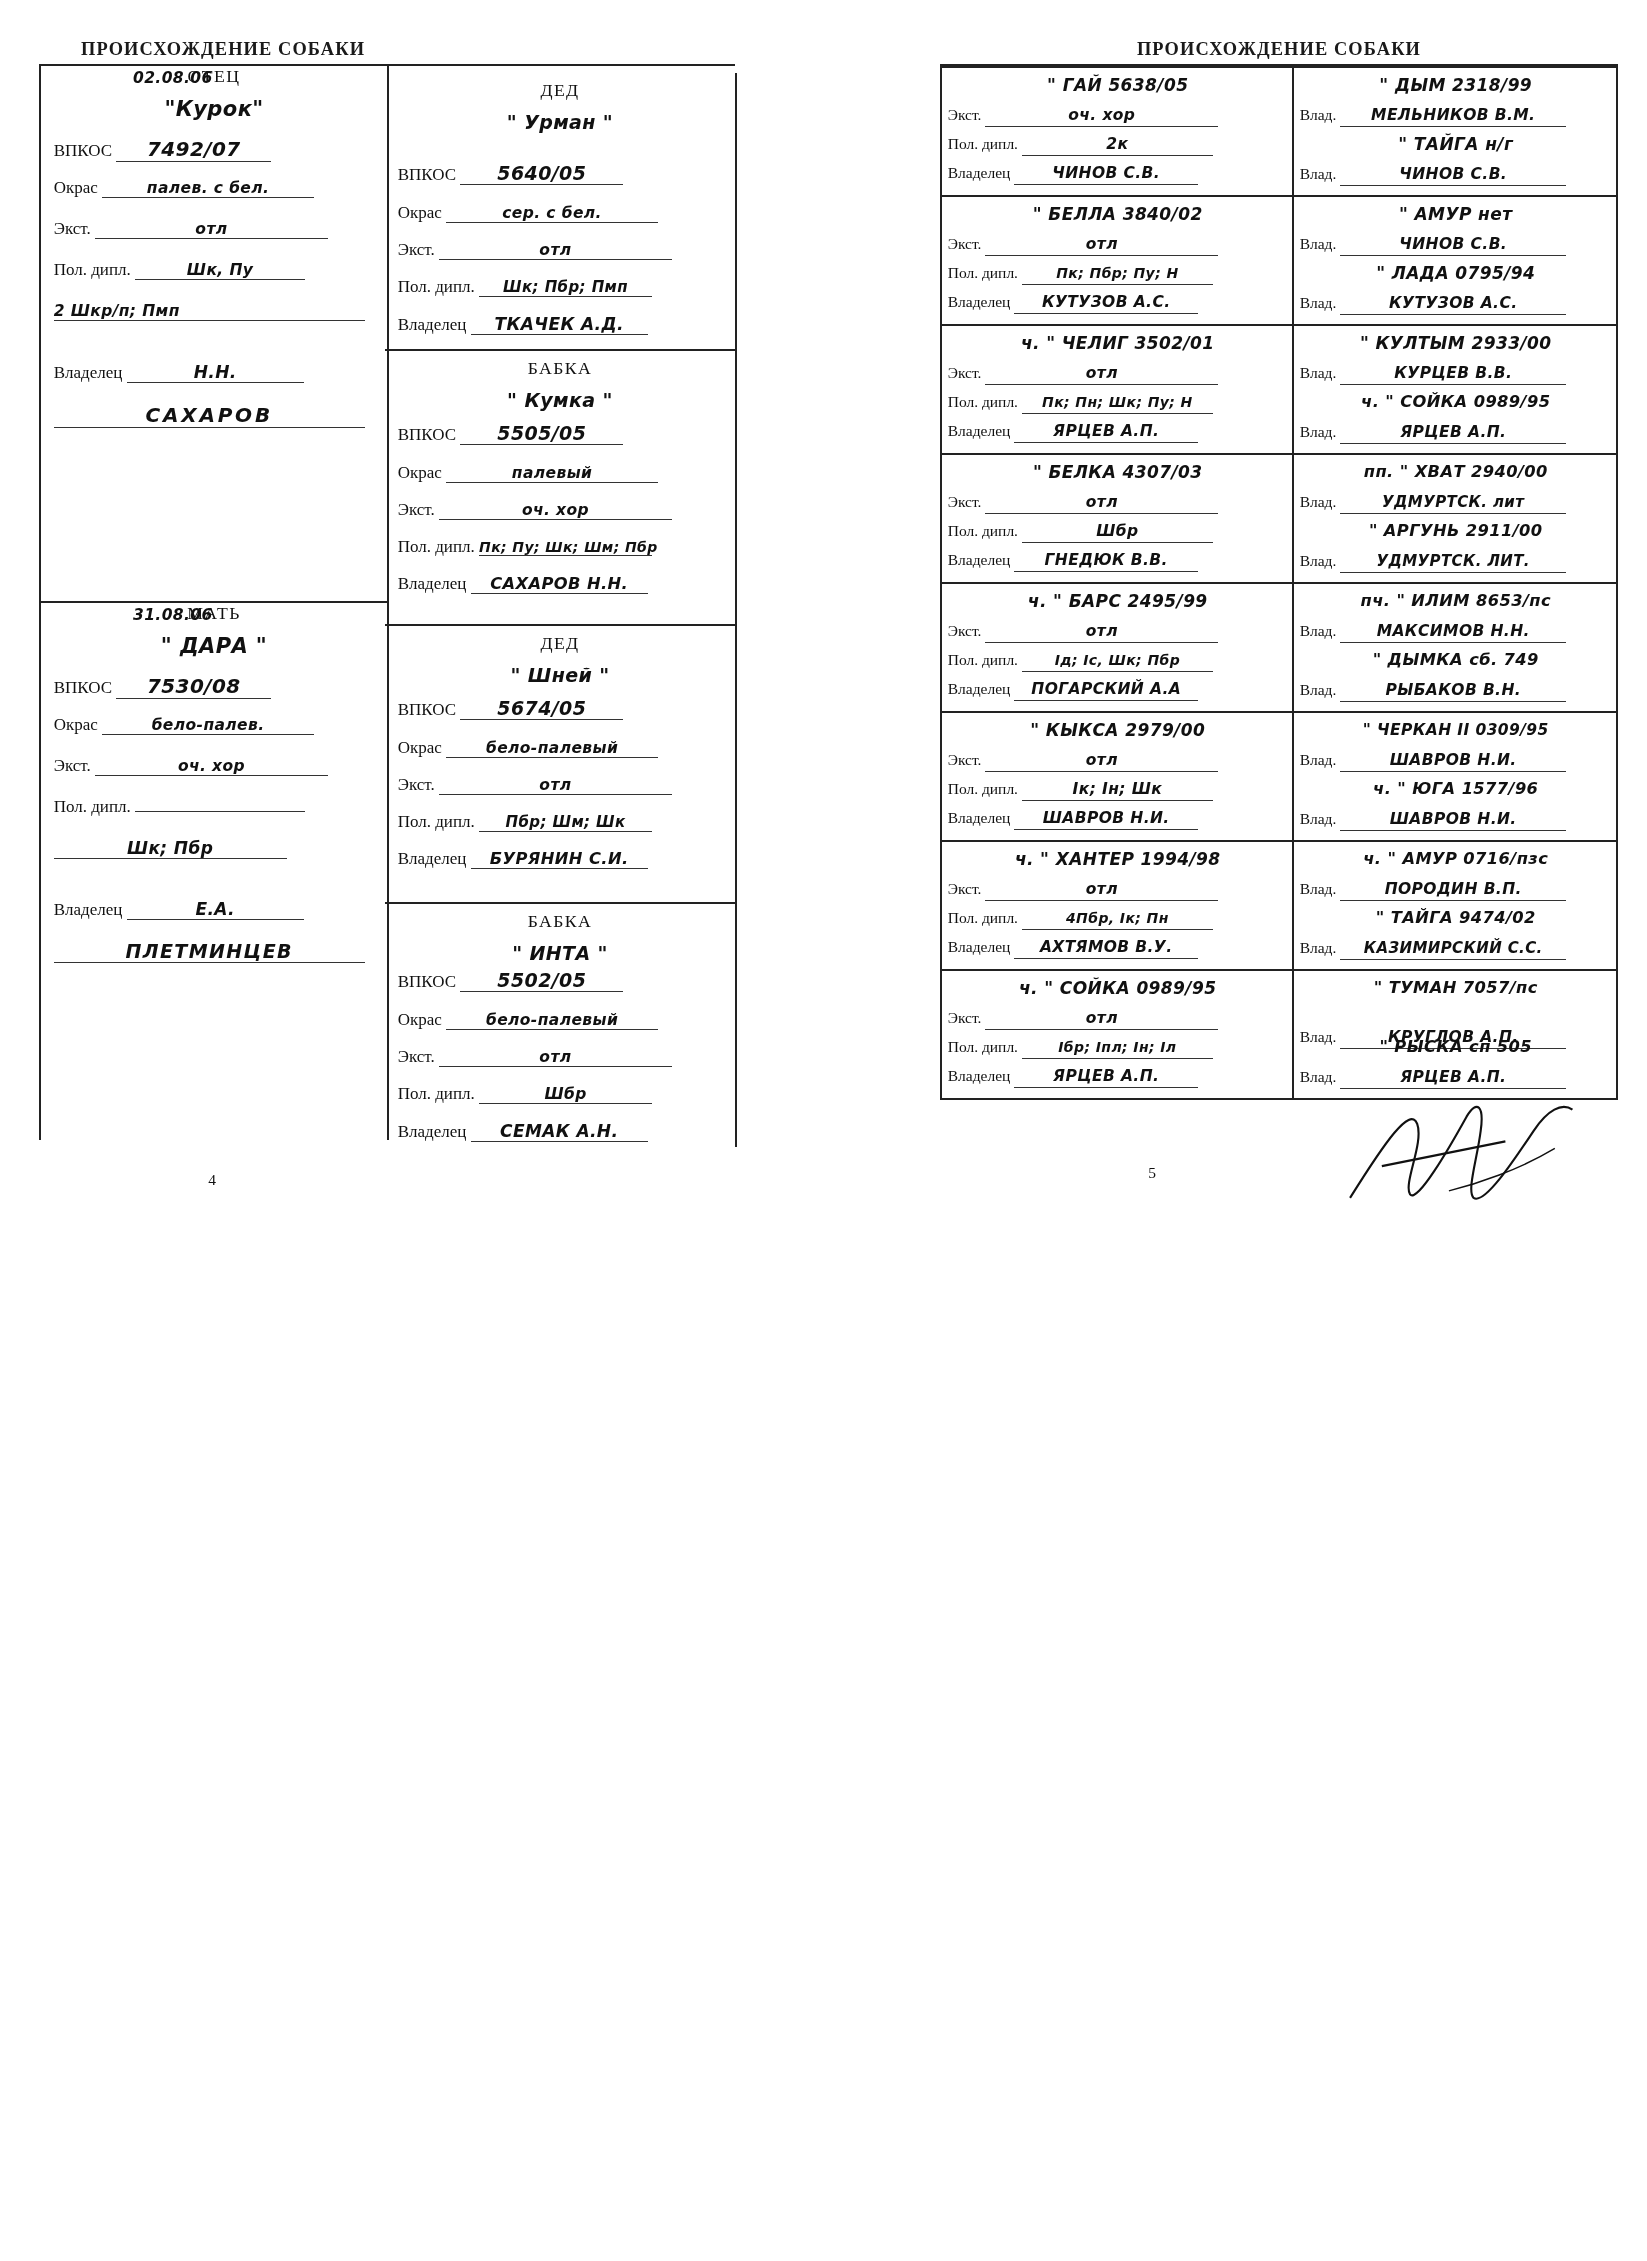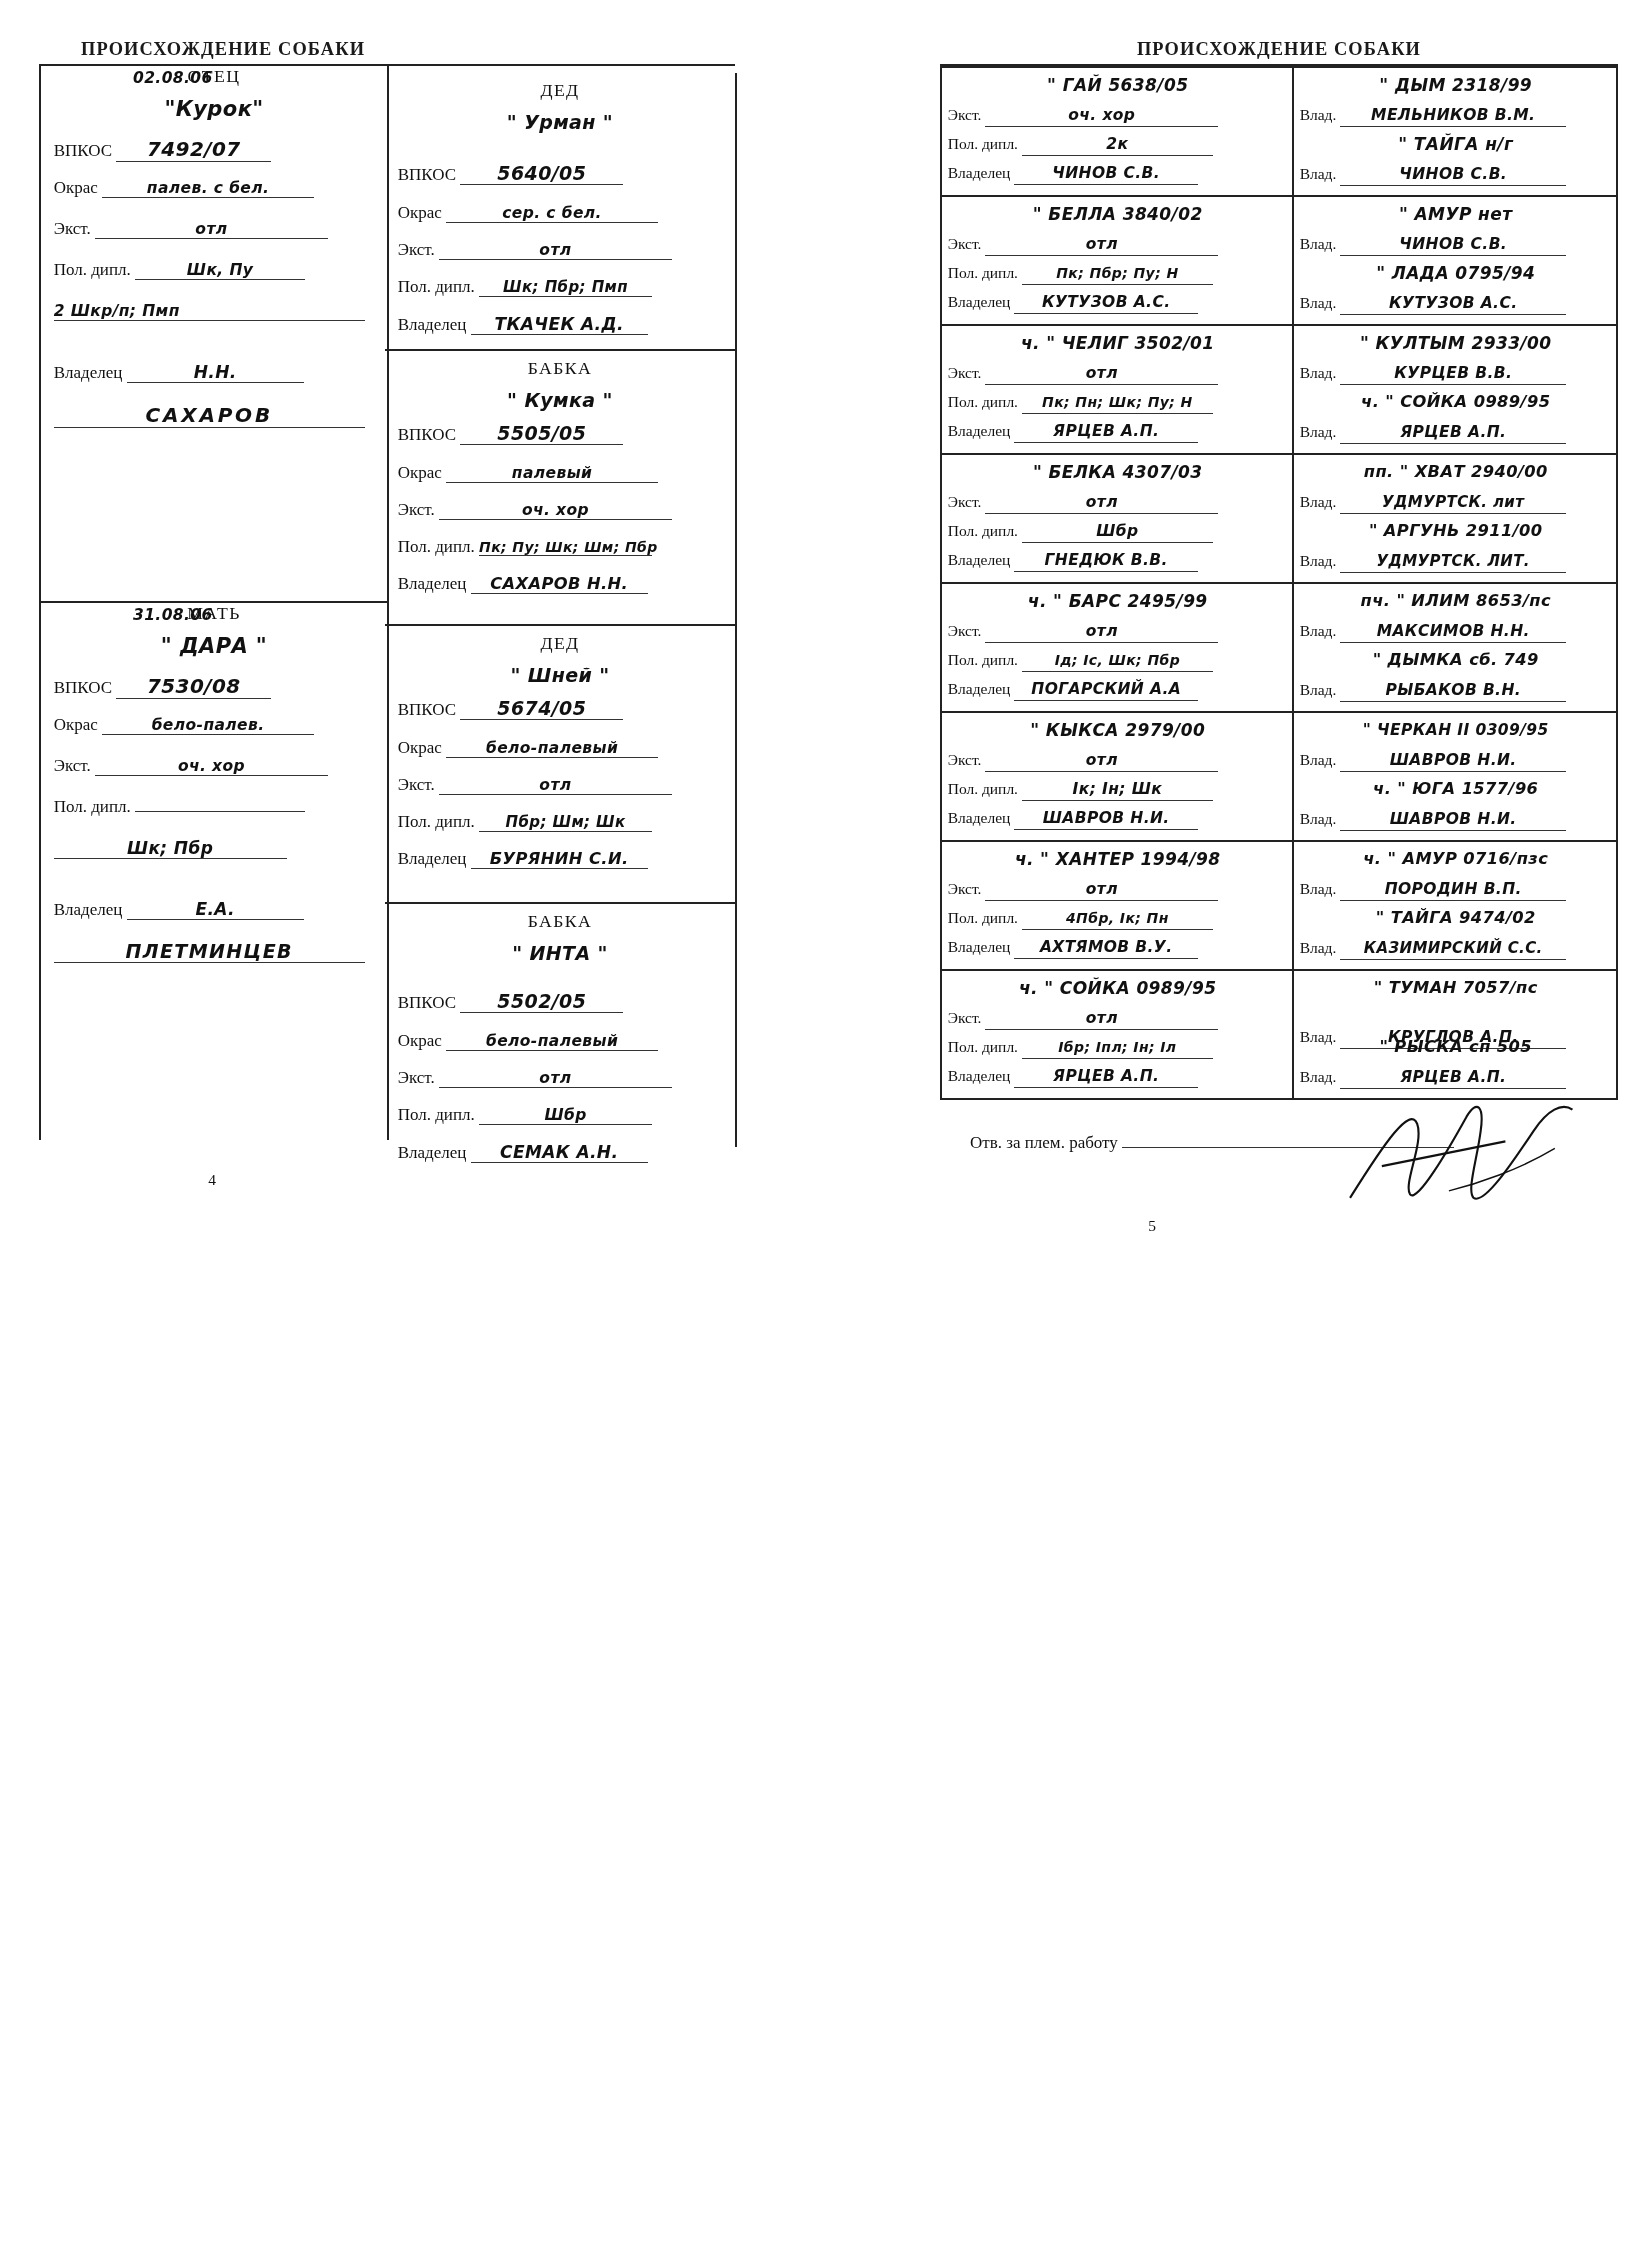--- a/index.html
+++ b/index.html
@@ -351,21 +351,21 @@
           <div class="row" style="height:37px;">
             <span class="lbl prn">Владелец</span>
             <span class="val hw" style="width:177px;font-size:16.3px;">БУРЯНИН С.И.</span>
           </div>
         </div>
         <div class="sep"></div>
 
         <div style="height:266px;position:relative;box-sizing:border-box;">
           <div class="cap prn" style="margin-top:7px;">БАБКА</div>
           <div class="namecell hw" style="font-size:19px;">" ИНТА "</div>
-          <div class="row" style="margin-top:26px;">
+          <div class="row" style="margin-top:5px;">
             <span class="lbl prn">ВПКОС</span>
             <span class="val hw" style="width:163px;font-size:19px;">5502/05</span>
           </div>
           <div class="row" style="height:37px;">
             <span class="lbl prn">Окрас</span>
             <span class="val hw" style="width:212px;font-size:15.5px;">бело-палевый</span>
           </div>
           <div class="row" style="height:37px;">
             <span class="lbl prn">Экст.</span>
             <span class="val hw" style="width:233px;font-size:15.5px;">отл</span>
@@ -545,24 +545,20 @@
           <div class="rname hw" style="font-size:16.3px;">" ТУМАН 7057/пс</div>
           <div class="rline"><span class="lbl prn">Влад.</span>
             <span class="val hw" style="width:226px;margin-top:23px;">КРУГЛОВ А.П.</span></div>
           <div class="rname hw" style="font-size:16.3px;">" РЫСКА сп 505</div>
           <div class="rline"><span class="lbl prn">Влад.</span>
             <span class="val hw" style="width:226px;">ЯРЦЕВ А.П.</span></div>
         </div>
       </div>
     </div>
 
-    <div class="footer-note prn">
-      <span>Отв. за плем. работу</span>
-      <span class="ln"></span>
-    </div>
 
     <div class="sigbox">
       <svg viewBox="0 0 330 150" preserveAspectRatio="none" aria-hidden="true">
         <path d="M10,140 C60,60 95,10 105,35 C115,62 85,120 95,135 C105,148 150,70 175,25 C190,0 200,10 195,45 C190,85 175,130 185,140 C200,150 240,90 270,45 C290,15 310,5 325,15" fill="none" stroke="#111" stroke-width="3"></path>
         <path d="M55,95 L230,60" fill="none" stroke="#111" stroke-width="3"></path>
         <path d="M150,130 C190,120 250,100 300,70" fill="none" stroke="#111" stroke-width="2"></path>
       </svg>
     </div>
 
     <div class="pagenum prn" style="margin-top:64px;width:424px;">5</div>

